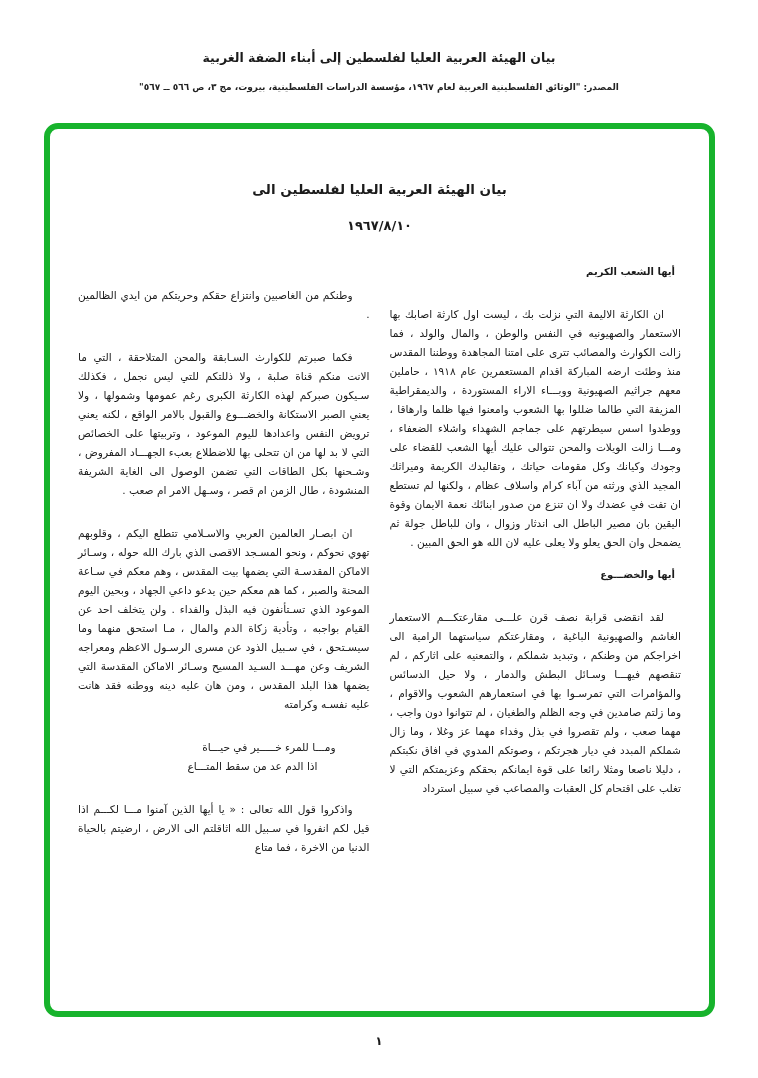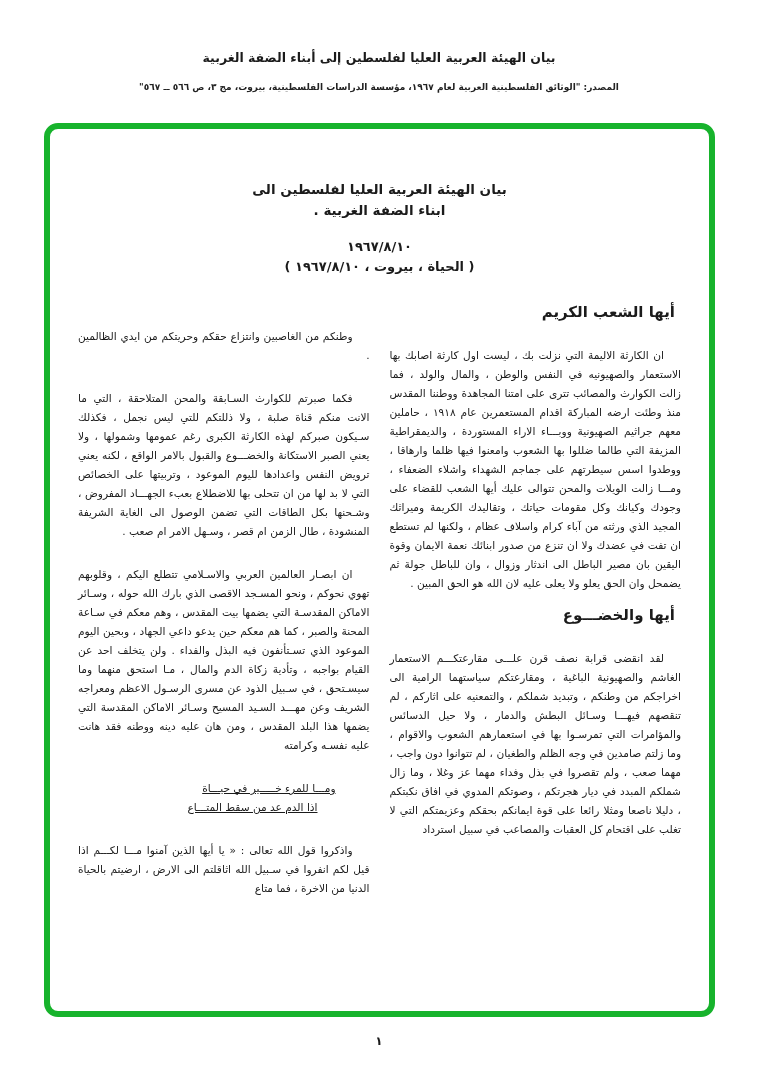--- a/index.html
+++ b/index.html
@@ -49,24 +49,24 @@
   .columns {
     display: flex;
     direction: rtl;              
     gap: 20px;
     padding: 0 28px;
     margin-top: 26px;
   }
   .col { width: 300px; font-size: 10.6px; line-height: 19px; text-align: justify; }
   .col p { margin-bottom: 13px; text-indent: 17px; margin-top: 24px; }
   .col h3 {
-    font-size: 15px; font-weight: bold;
+    font-size: 10px; font-weight: bold;
     margin-bottom: 9px; text-indent: 6px;
   }
-  .verse { text-indent: 0 !important; margin-bottom: 13px; text-decoration: underline; }
+  .verse { text-indent: 0 !important; margin-bottom: 13px; }
   .verse .v1 { display: block; padding-right: 34px; }
   .verse .v2 { display: block; padding-right: 52px; }
 
   
   .page-number {
     position: absolute; top: 1034px; left: 0; width: 758px;
     text-align: center; font-size: 12px; font-weight: bold;
   }
 </style>
 </head>
@@ -75,26 +75,24 @@
 <div class="page">
 
   <div class="top-title">بيان الهيئة العربية العليا لفلسطين إلى أبناء الضفة الغربية</div>
 
   <div class="top-source">المصدر: "الوثائق الفلسطينية العربية لعام ١٩٦٧، مؤسسة الدراسات الفلسطينية، بيروت، مج ٣، ص ٥٦٦ ــ ٥٦٧"</div>
 
   <div class="frame" style="border-color: rgb(23, 179, 44);">
 
     <div class="doc-title">
       <div>بيان الهيئة العربية العليا لفلسطين الى</div>
-      <div>ابناء الضفة الغربية .</div>
     </div>
 
     <div class="doc-date">
       <div>١٩٦٧/٨/١٠</div>
-      <div>( الحياة ، بيروت ، ١٩٦٧/٨/١٠ )</div>
     </div>
 
     <div class="columns">
 
       <div class="col">
         <h3>أيها الشعب الكريم</h3>
         <p>ان الكارثة الاليمة التي نزلت بك ، ليست اول كارثة اصابك بها الاستعمار والصهيونيه في النفس والوطن ، والمال والولد ، فما زالت الكوارث والمصائب تترى على امتنا المجاهدة ووطننا المقدس منذ وطئت ارضه المباركة اقدام المستعمرين عام ١٩١٨ ، حاملين معهم جراثيم الصهيونية ووبـــاء الاراء المستوردة ، والديمقراطية المزيفة التي طالما ضللوا بها الشعوب وامعنوا فيها ظلما وارهاقا ، ووطدوا اسس سيطرتهم على جماجم الشهداء واشلاء الضعفاء ، ومـــا زالت الويلات والمحن تتوالى عليك أيها الشعب للقضاء على وجودك وكيانك وكل مقومات حياتك ، وتقاليدك الكريمة وميراثك المجيد الذي ورثته من آباء كرام واسلاف عظام ، ولكنها لم تستطع ان تفت في عضدك ولا ان تنزع من صدور ابنائك نعمة الايمان وقوة اليقين بان مصير الباطل الى اندثار وزوال ، وان للباطل جولة ثم يضمحل وان الحق يعلو ولا يعلى عليه لان الله هو الحق المبين .</p>
         <h3>أيها والخضـــوع</h3>
         <p>لقد انقضى قرابة نصف قرن علـــى مقارعتكـــم الاستعمار الغاشم والصهيونية الباغية ، ومقارعتكم سياستهما الرامية الى اخراجكم من وطنكم ، وتبديد شملكم ، والتمعنيه على اثاركم ، لم تنقصهم فيهـــا وسـائل البطش والدمار ، ولا حيل الدسائس والمؤامرات التي تمرسـوا بها في استعمارهم الشعوب والاقوام ، وما زلتم صامدين في وجه الظلم والطغيان ، لم تتوانوا دون واجب ، مهما صعب ، ولم تقصروا في بذل وفداء مهما عز وغلا ، وما زال شملكم المبدد في ديار هجرتكم ، وصوتكم المدوي في افاق نكبتكم ، دليلا ناصعا ومثلا رائعا على قوة ايمانكم بحقكم وعزيمتكم التي لا تغلب على اقتحام كل العقبات والمصاعب في سبيل استرداد</p>
       </div>

